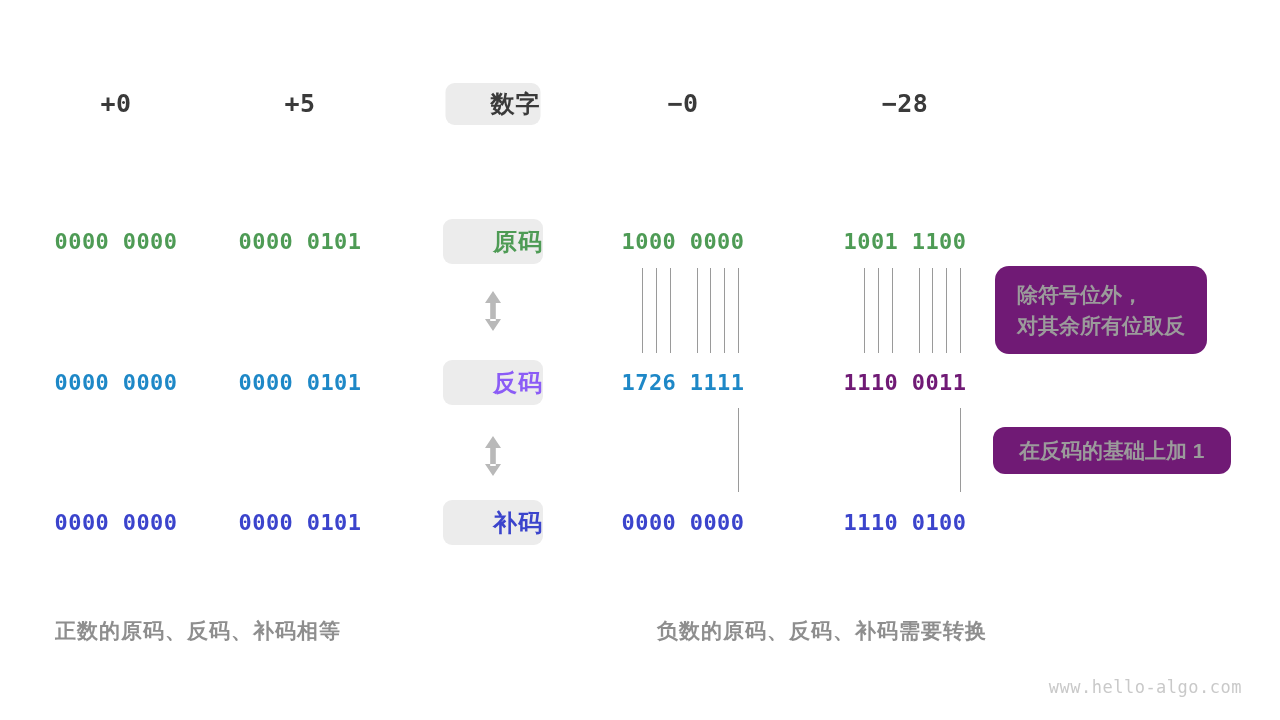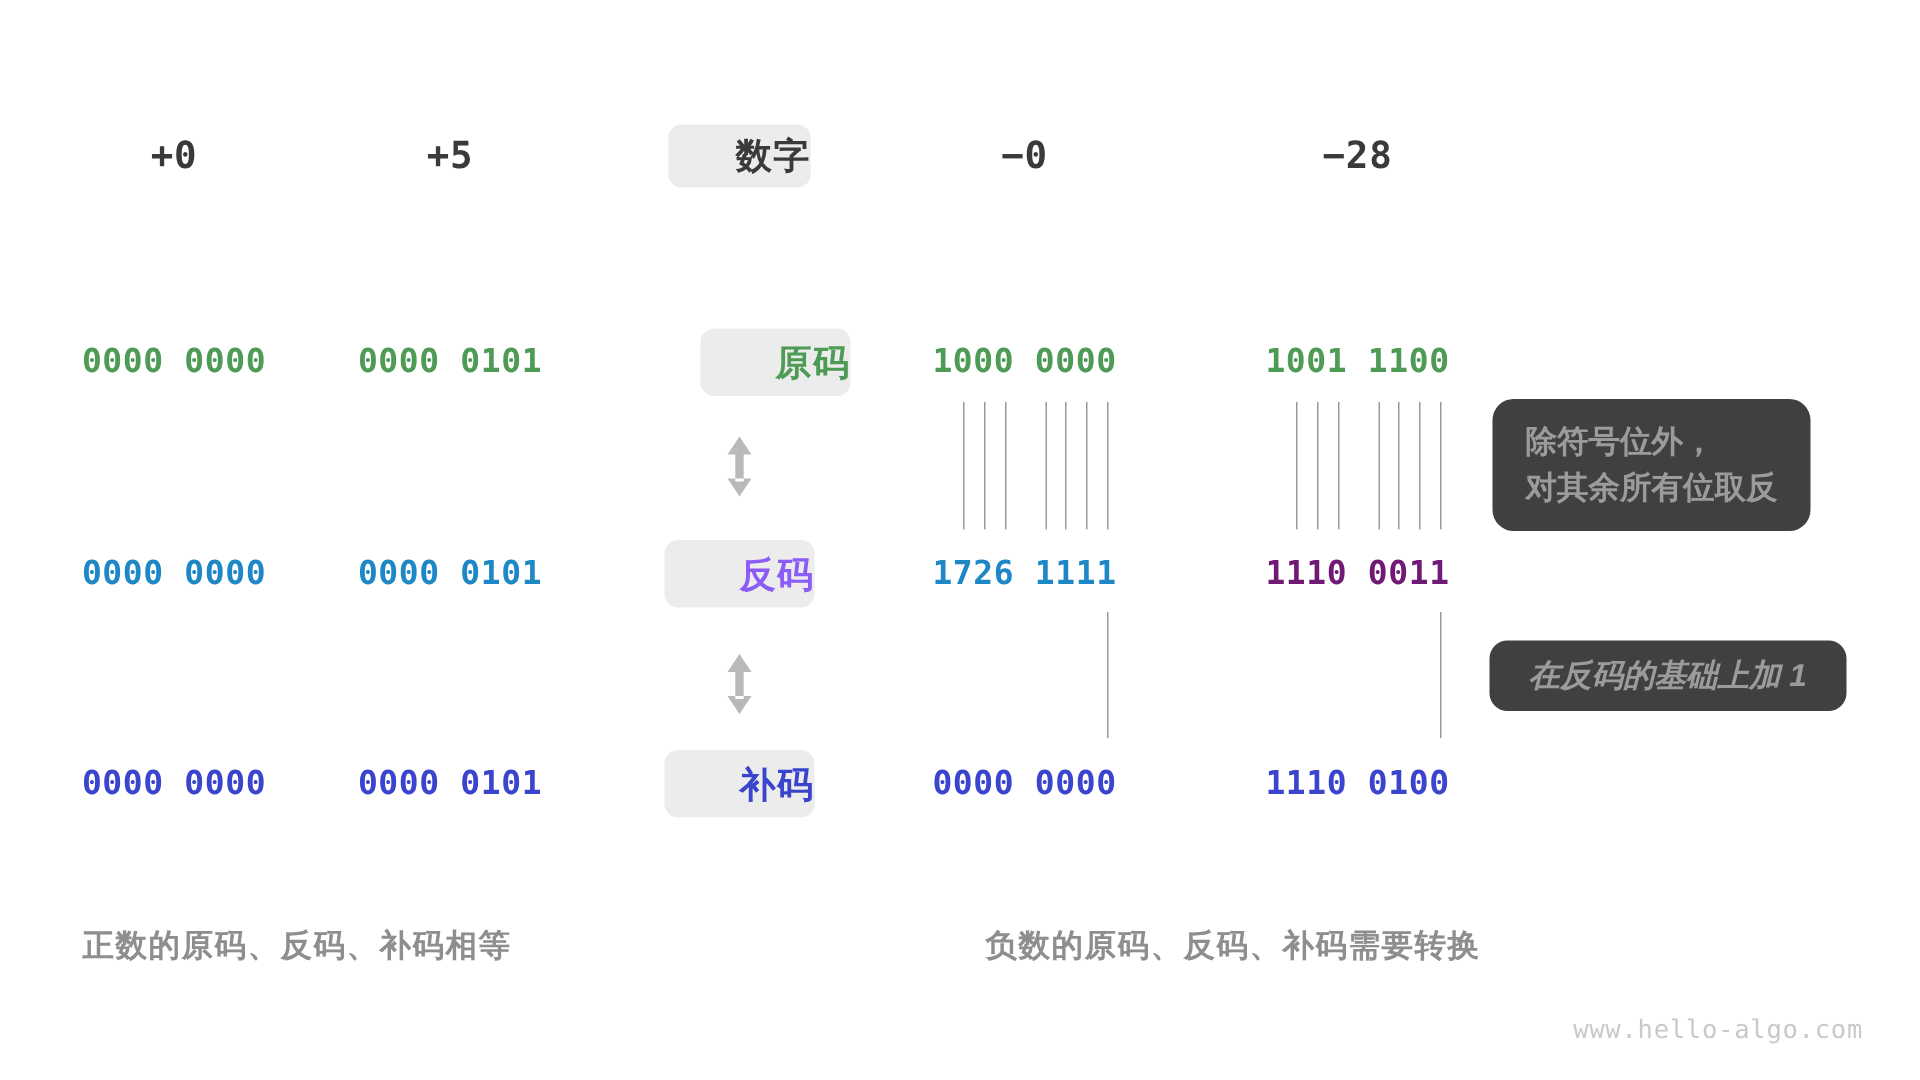--- a/index.html
+++ b/index.html
@@ -21,33 +21,33 @@
     position:absolute;transform:translateX(-50%);
     font-size:22px;font-weight:600;line-height:26px;letter-spacing:0.4px;white-space:pre;
   }
   .tagbox{
     position:absolute;left:493px;transform:translateX(-50%);
     background:#ececec;border-radius:9px;
     display:flex;align-items:center;justify-content:flex-end;
     font-size:24px;font-weight:bold;letter-spacing:1px;
   }
   .tag-num{top:83px;width:95px;height:42px;color:#3a3a3a;}
-  .tag-orig{top:219px;width:100px;height:45px;margin-left:24px;}
+  .tag-orig{top:219px;width:100px;height:45px;}
   .tag-ones{top:360px;width:100px;height:45px;}
   .tag-twos{top:500px;width:100px;height:45px;}
   .arrow{position:absolute;left:483px;width:20px;height:40px;}
   .a1{top:291px;} .a2{top:436px;}
   .lines-layer{position:absolute;left:0;top:0;width:1280px;height:720px;pointer-events:none;}
   .v-line{position:absolute;width:1px;background:#9a9a9a;}
   .note{
-    position:absolute;background:#404040;border-radius:14px;
+    position:absolute;background:#701a75;border-radius:14px;
     color:#9b9b9b;font-weight:bold;font-size:21px;white-space:pre;
   }
   .note-invert{left:995px;top:266px;padding:13px 22px;line-height:31px;}
-  .note-addone{left:993px;top:427px;padding:10px 26px;line-height:27px;border-radius:12px;font-style:italic;}
+  .note-addone{left:993px;top:427px;padding:10px 26px;line-height:27px;border-radius:12px;}
   .caption{
     position:absolute;top:618px;color:#8e8e8e;font-weight:bold;
     font-size:21px;line-height:26px;letter-spacing:1px;white-space:pre;
   }
   .cap-left{left:55px;} .cap-right{left:620px;margin-left:37px;}
   .watermark{
     position:absolute;right:38px;top:677px;color:#c9c9c9;
     font-size:17px;letter-spacing:0.5px;
   }
 </style>

